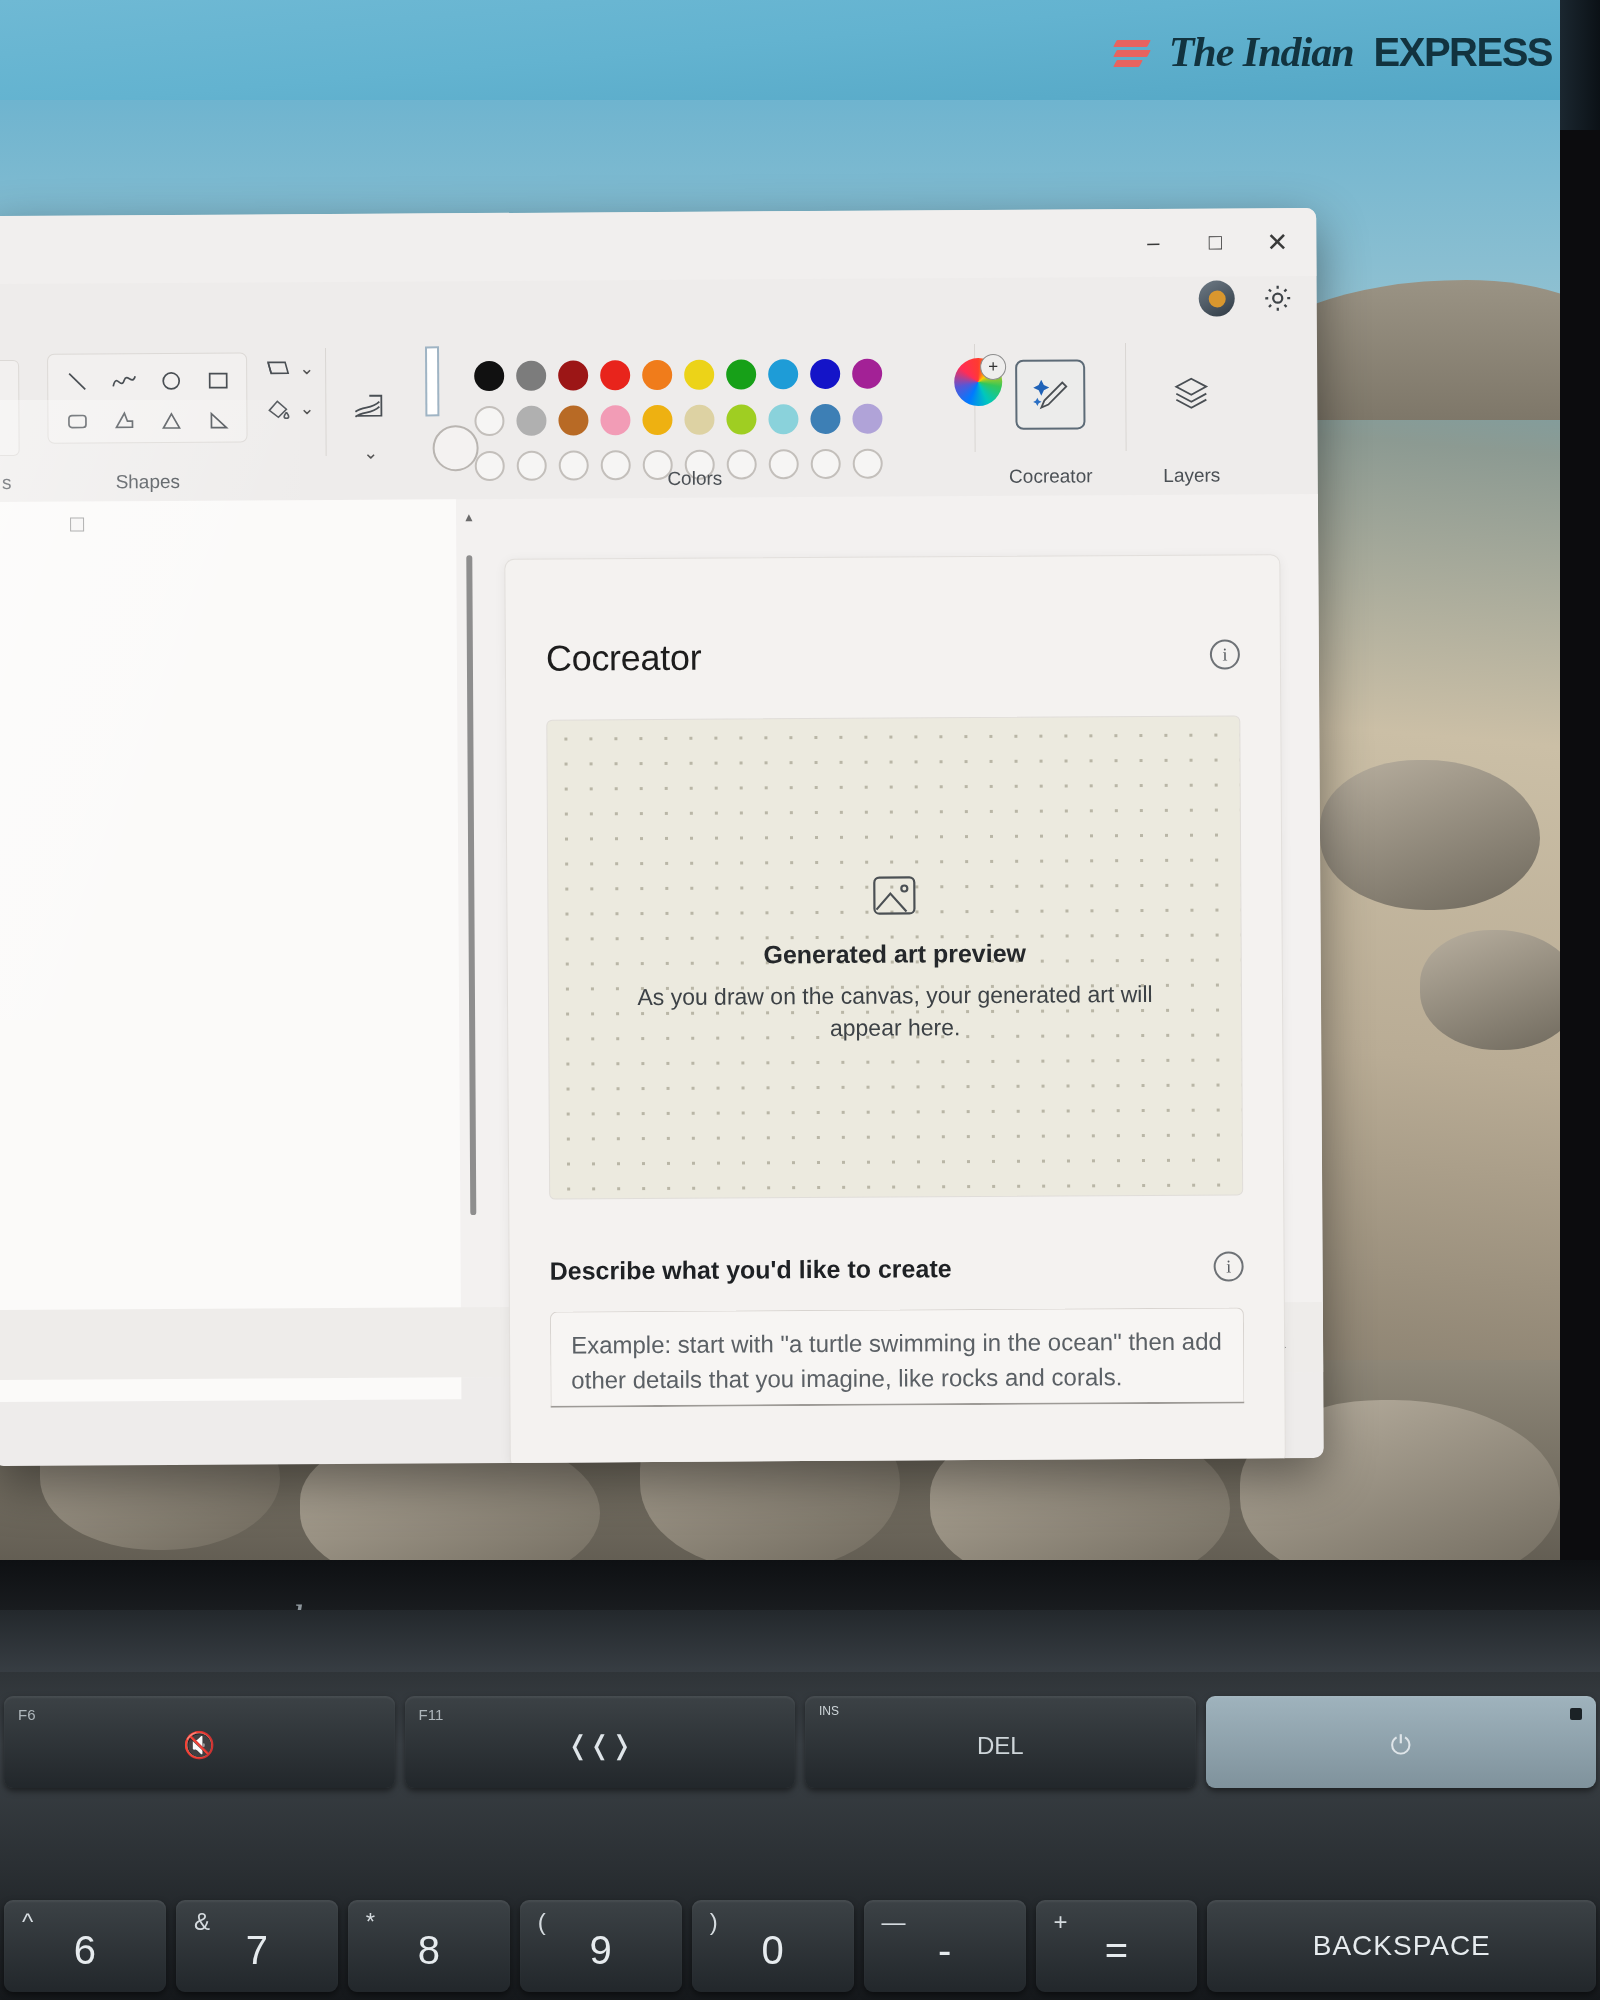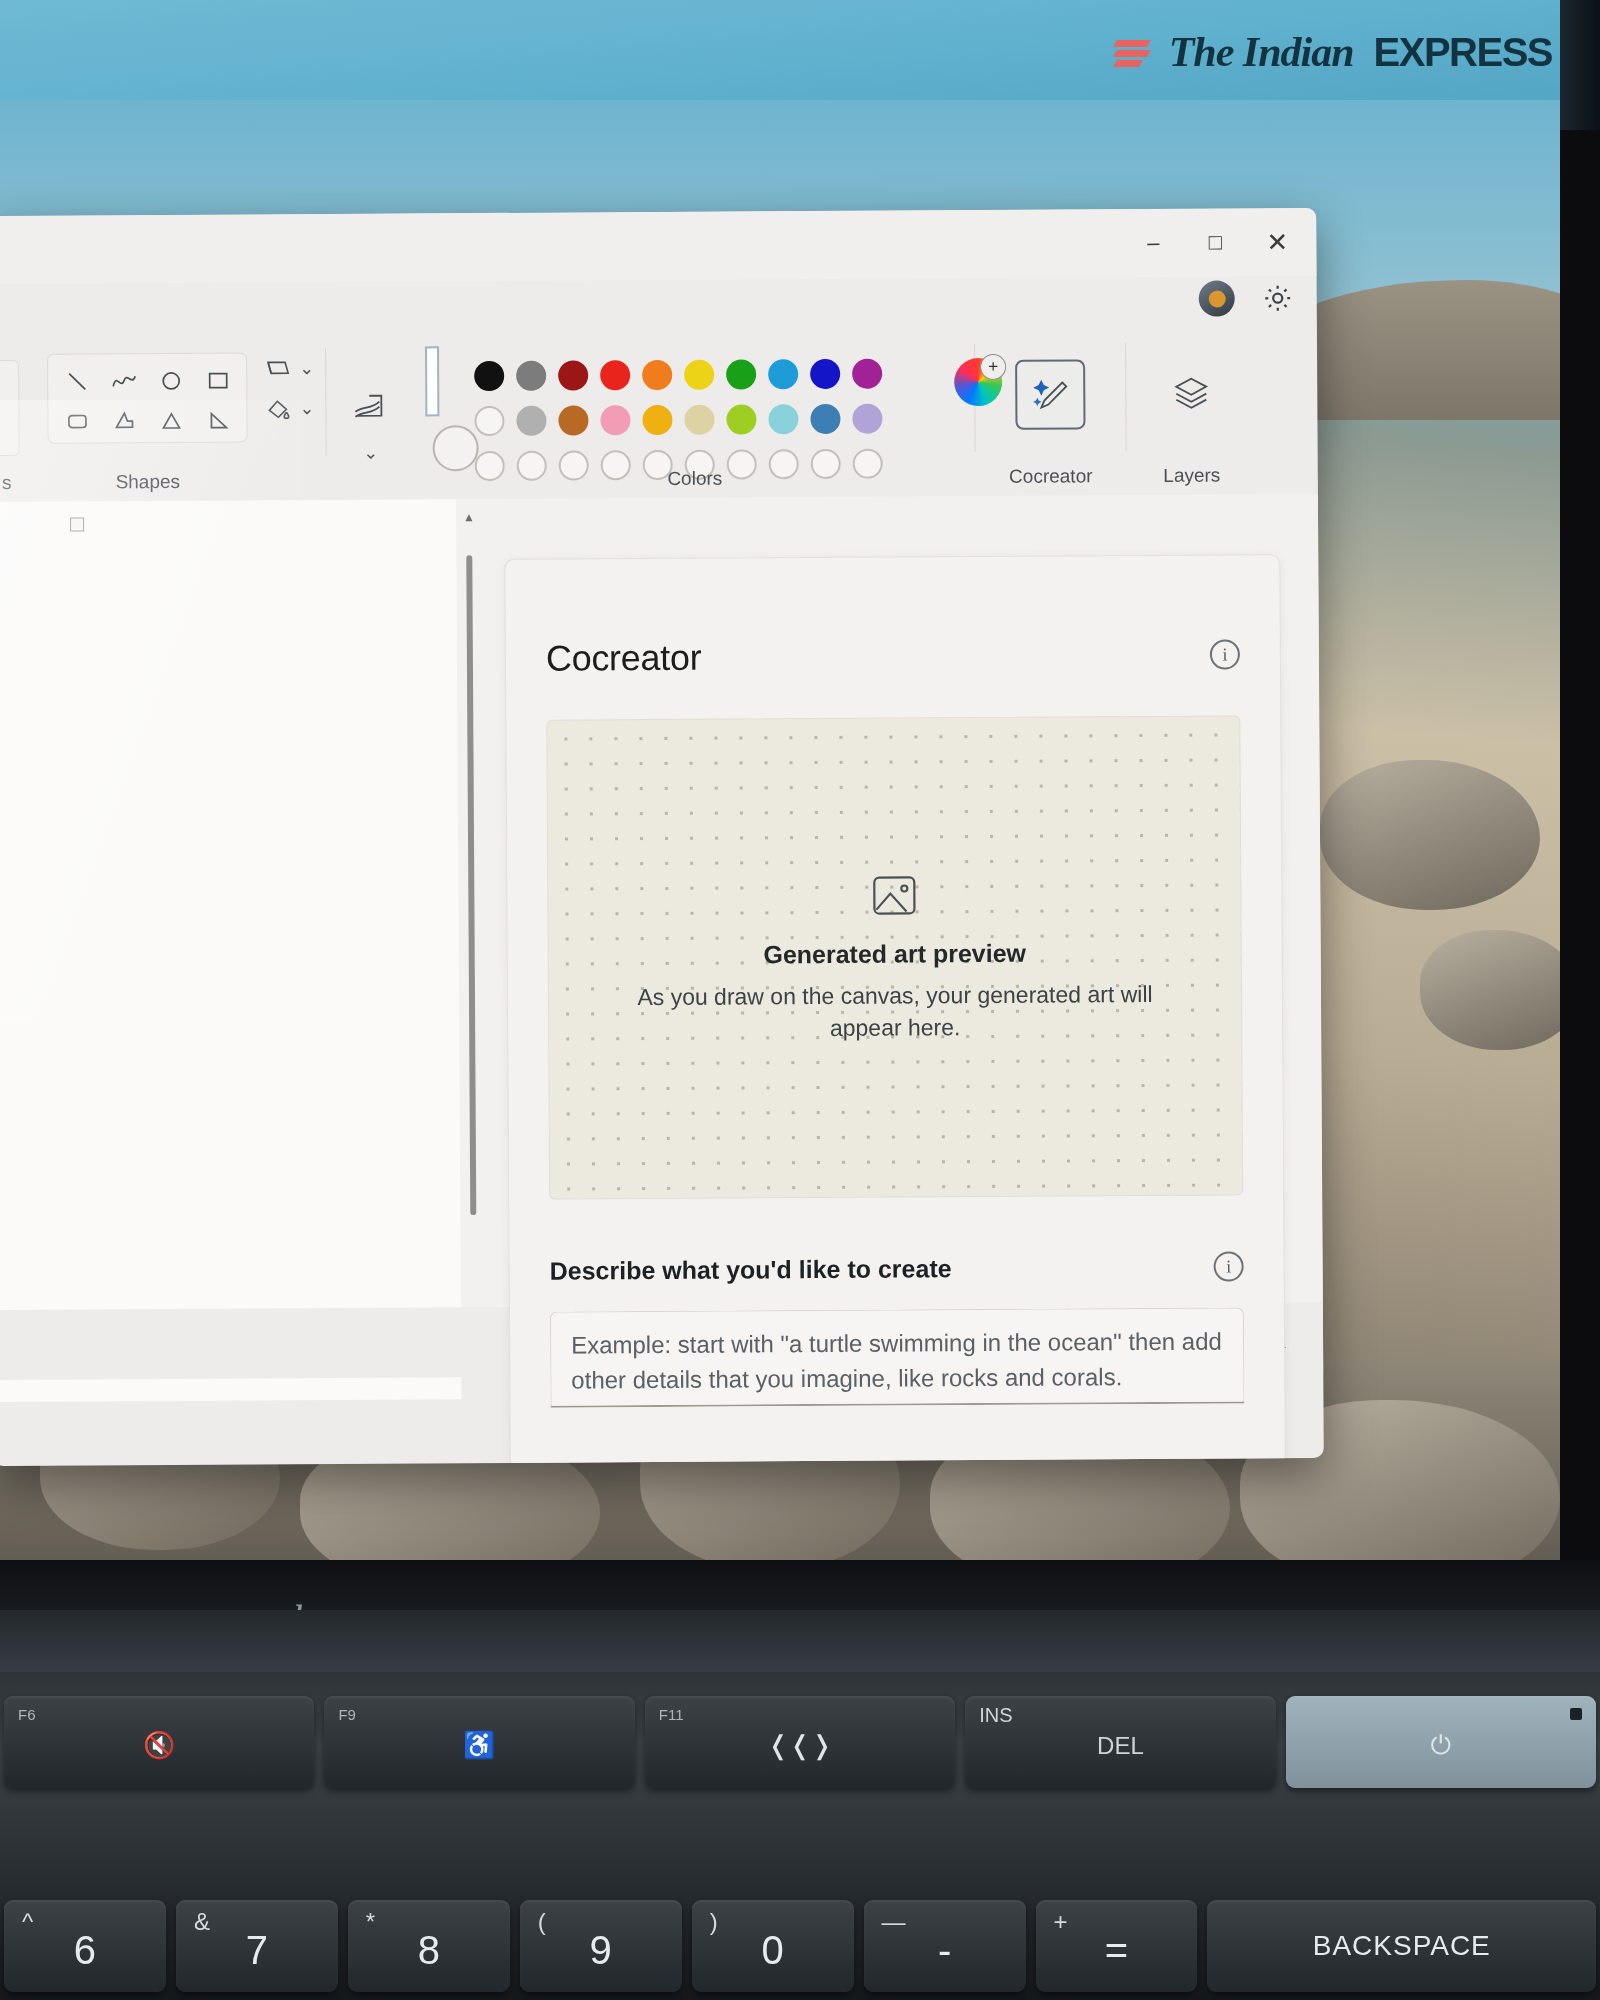--- a/index.html
+++ b/index.html
@@ -314,21 +314,21 @@
     font-size: 40px; color:#e6ebee;
   }
   .key .sup {
     position:absolute; left: 18px; top: 8px; font-size: 24px; color:#d5dbdf;
   }
   .key .wide-lbl {
     position:absolute; left: 50%; top: 50%; transform: translate(-50%,-50%);
     font-size: 28px; letter-spacing: 1px; color:#e6ebee; white-space: nowrap;
   }
   .key.bs { flex: 2.4 1 0; }
-  .key .ins-lbl { position:absolute; left: 14px; top: 8px; font-size: 20px; }
+  .key .ins-lbl { position:absolute; left: 14px; top: 8px; font-size: 12px; }
   .key .del-lbl { position:absolute; left: 50%; top: 54%; transform:translate(-50%,-50%); font-size: 24px;}
   .pwr-dot { position:absolute; right: 14px; top: 12px; width: 12px; height: 12px; background:#1b2226; border-radius:2px;}
   
   .glare {
     position:absolute; left: 0; top: 300px; width: 300px; height: 620px;
     background: linear-gradient(110deg, rgba(255,255,255,.35), rgba(255,255,255,0) 70%);
     pointer-events:none;
   }
 </style>
 </head>
@@ -624,24 +624,20 @@
   <div class="hp-logo">hp</div>
   <div class="hinge"></div>
   <div class="deck"></div>
 
   <div class="keyrow krow-fn">
     <div class="key">
       <span class="fn-lbl">F6</span>
       <span class="glyph">🔇</span>
     </div>
     <div class="key">
-      <span class="fn-lbl">F9</span>
-      <span class="glyph">♿</span>
-    </div>
-    <div class="key">
       <span class="fn-lbl">F11</span>
       <span class="glyph">❬❬❭</span>
     </div>
     <div class="key">
       <span class="ins-lbl">INS</span>
       <span class="del-lbl">DEL</span>
     </div>
     <div class="key power">
       <span class="glyph">⏻</span>
       <span class="pwr-dot"></span>

